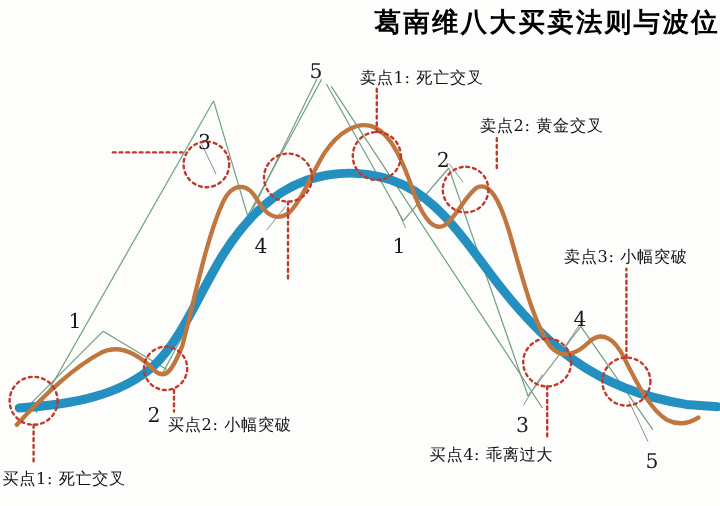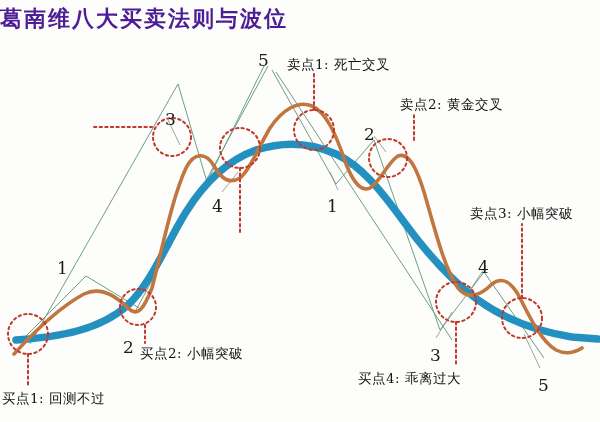--- a/index.html
+++ b/index.html
@@ -7,23 +7,23 @@
     width:600px;height:422px;
     background:#fdfdfc;
     font-family:"DejaVu Sans","Liberation Sans",sans-serif;
     overflow:hidden;
     position:relative;
   }
   #stage{position:relative;width:600px;height:422px;}
   #chart-svg{position:absolute;left:0;top:0;width:600px;height:422px;}
   .title{
     position:absolute;left:0;top:4px;width:600px;
-    text-align:left;
+    text-align:right;
     font-family:"DejaVu Serif","Liberation Serif",serif;
-    font-size:22px;color:#4c1d95;letter-spacing:2px;
+    font-size:22px;color:#000000;letter-spacing:2px;
     font-weight:600;
   }
   .anno{
     position:absolute;
     font-family:"DejaVu Serif","Liberation Serif",serif;
     font-size:13.5px;color:#121212;white-space:nowrap;
     letter-spacing:0.5px;
   }
   .wave-num{
     position:absolute;
@@ -112,26 +112,26 @@
       <path d="M 145 325 L 145 343"></path>
       <path d="M 94 127 L 152 127"></path>
       <path d="M 240 168 L 240 232"></path>
       <path d="M 314 110 L 314 74"></path>
       <path d="M 414 140 L 414 114"></path>
       <path d="M 456 322 L 456 366"></path>
       <path d="M 522 298 L 522 224"></path>
     </g>
   </svg>
 
-  <div class="anno" style="left:287px;top:56px;">卖点1: 死亡交叉</div>
+  <div class="anno" style="left:300px;top:56px;">卖点1: 死亡交叉</div>
   <div class="anno" style="left:400px;top:96px;">卖点2: 黄金交叉</div>
   <div class="anno" style="left:470px;top:205px;">卖点3: 小幅突破</div>
   <div class="anno" style="left:140px;top:345px;">买点2: 小幅突破</div>
   <div class="anno" style="left:358px;top:370px;">买点4: 乖离过大</div>
-  <div class="anno" style="left:2px;top:390px;">买点1: 回测不过</div>
+  <div class="anno" style="left:2px;top:390px;">买点1: 死亡交叉</div>
 
   <div class="wave-num" style="left:57px;top:258px;">1</div>
   <div class="wave-num" style="left:123px;top:337px;">2</div>
   <div class="wave-num" style="left:165px;top:109px;">3</div>
   <div class="wave-num" style="left:212px;top:196px;">4</div>
   <div class="wave-num" style="left:258px;top:50px;">5</div>
   <div class="wave-num" style="left:327px;top:196px;">1</div>
   <div class="wave-num" style="left:364px;top:124px;">2</div>
   <div class="wave-num" style="left:430px;top:345px;">3</div>
   <div class="wave-num" style="left:478px;top:257px;">4</div>

